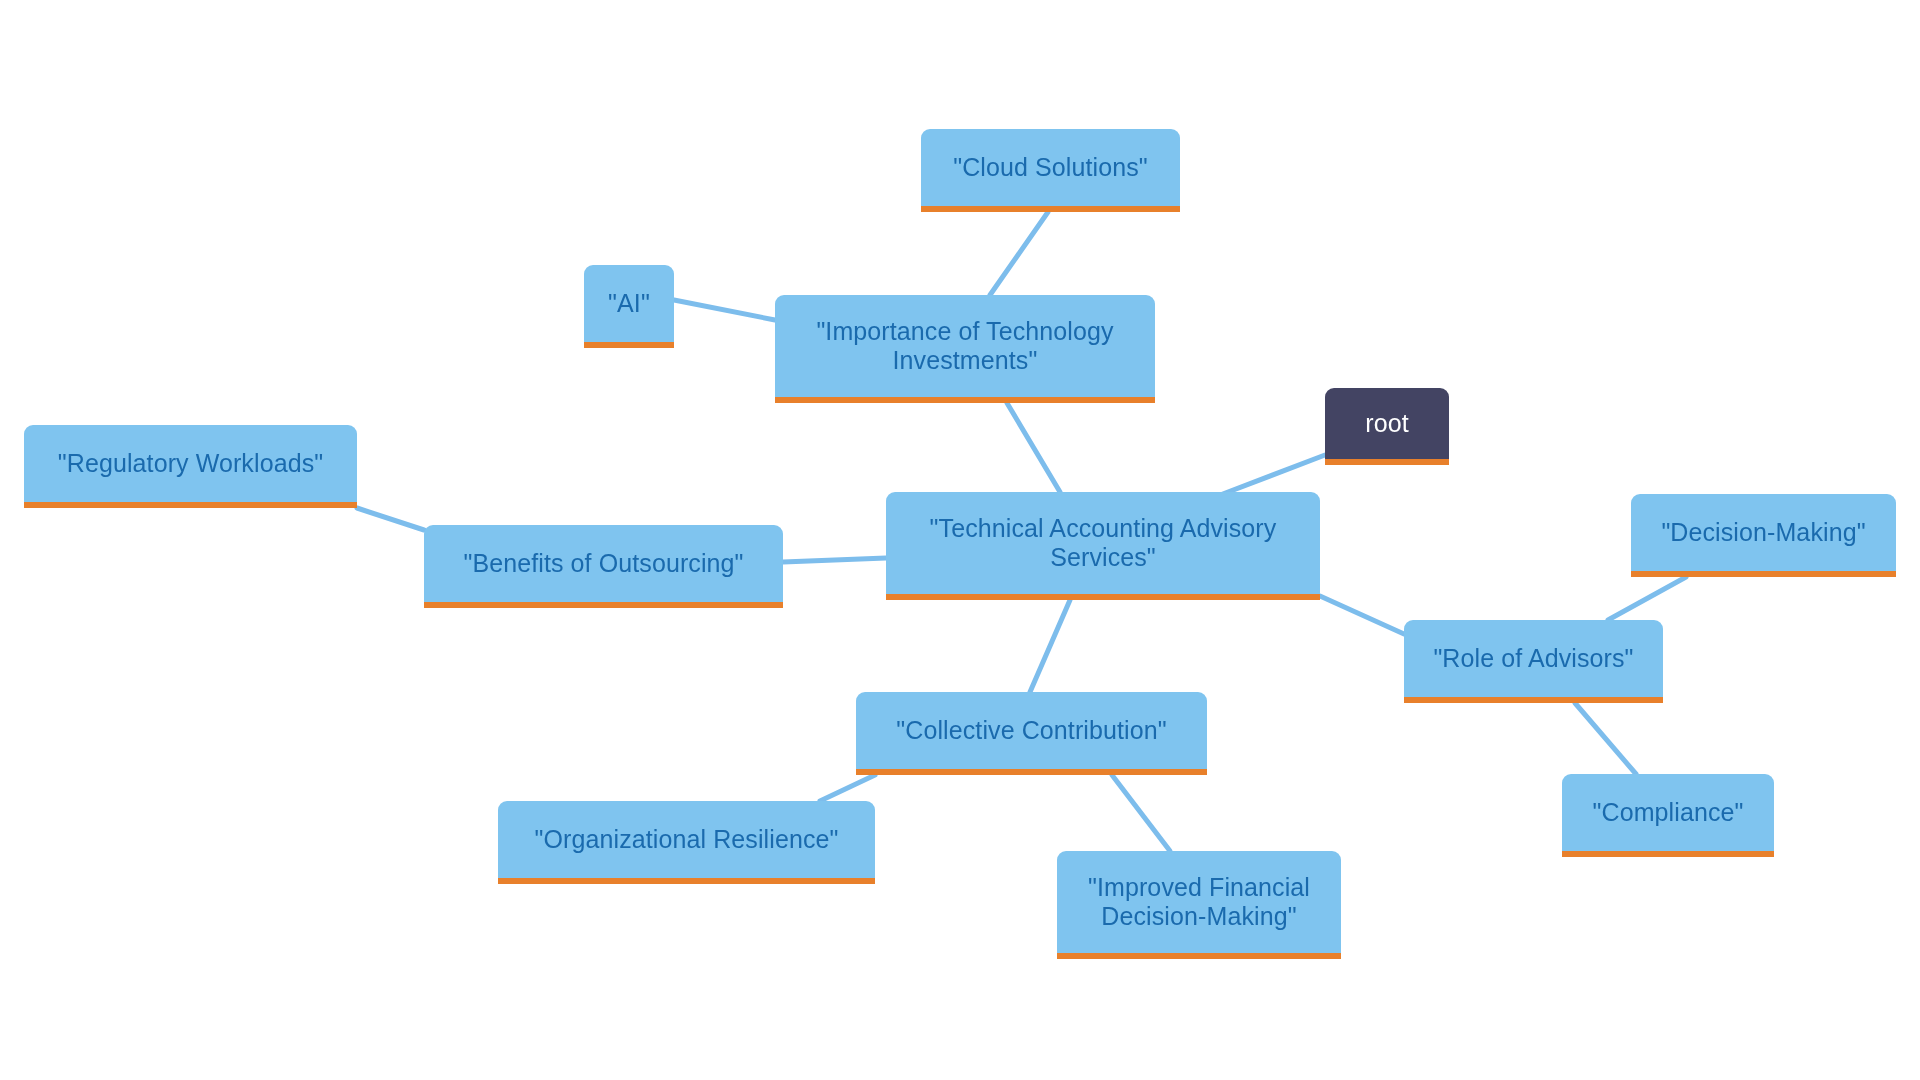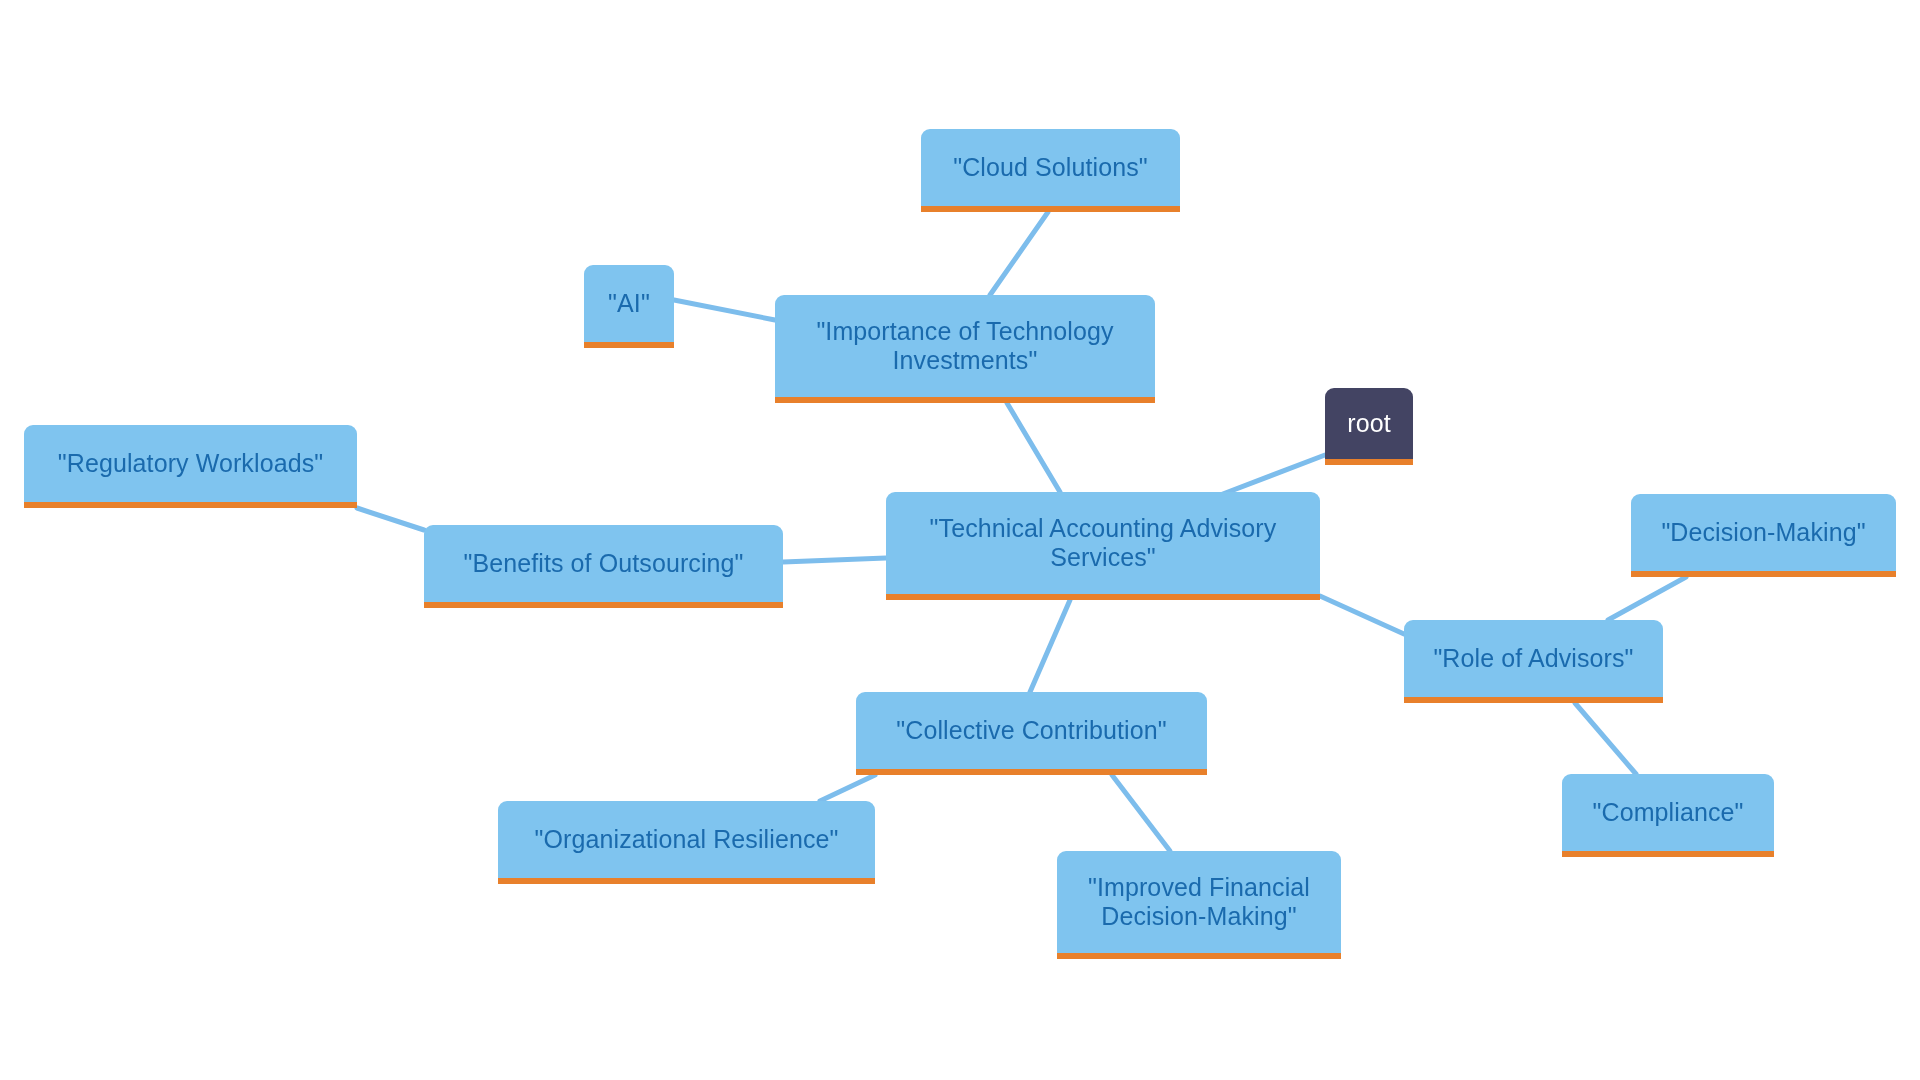--- a/index.html
+++ b/index.html
@@ -67,21 +67,21 @@
       <line x1="886" y1="558" x2="783" y2="562" stroke="#7dbdec" stroke-width="5" stroke-linecap="round"></line>
       <line x1="424" y1="530" x2="357" y2="508" stroke="#7dbdec" stroke-width="5" stroke-linecap="round"></line>
       <line x1="1070" y1="600" x2="1030" y2="692" stroke="#7dbdec" stroke-width="5" stroke-linecap="round"></line>
       <line x1="875" y1="775" x2="820" y2="801" stroke="#7dbdec" stroke-width="5" stroke-linecap="round"></line>
       <line x1="1112" y1="775" x2="1170" y2="851" stroke="#7dbdec" stroke-width="5" stroke-linecap="round"></line>
       <line x1="1320" y1="596" x2="1404" y2="634" stroke="#7dbdec" stroke-width="5" stroke-linecap="round"></line>
       <line x1="1608" y1="620" x2="1686" y2="577" stroke="#7dbdec" stroke-width="5" stroke-linecap="round"></line>
       <line x1="1575" y1="703" x2="1636" y2="774" stroke="#7dbdec" stroke-width="5" stroke-linecap="round"></line>
     </svg>
   <div id="node-layer">
-      <div class="node root-node" style="left: 1325px; top: 388px; width: 88px; height: 77px;"><span class="node-label">root</span></div>
+      <div class="node root-node" style="left: 1325px; top: 388px; width: 124px; height: 77px;"><span class="node-label">root</span></div>
       <div class="node" style="left: 886px; top: 492px; width: 434px; height: 108px;"><span class="node-label">"Technical Accounting Advisory
 Services"</span></div>
       <div class="node" style="left: 775px; top: 295px; width: 380px; height: 108px;"><span class="node-label">"Importance of Technology
 Investments"</span></div>
       <div class="node" style="left: 921px; top: 129px; width: 259px; height: 83px;"><span class="node-label">"Cloud Solutions"</span></div>
       <div class="node" style="left: 584px; top: 265px; width: 90px; height: 83px;"><span class="node-label">"AI"</span></div>
       <div class="node" style="left: 24px; top: 425px; width: 333px; height: 83px;"><span class="node-label">"Regulatory Workloads"</span></div>
       <div class="node" style="left: 424px; top: 525px; width: 359px; height: 83px;"><span class="node-label">"Benefits of Outsourcing"</span></div>
       <div class="node" style="left: 856px; top: 692px; width: 351px; height: 83px;"><span class="node-label">"Collective Contribution"</span></div>
       <div class="node" style="left: 498px; top: 801px; width: 377px; height: 83px;"><span class="node-label">"Organizational Resilience"</span></div>

